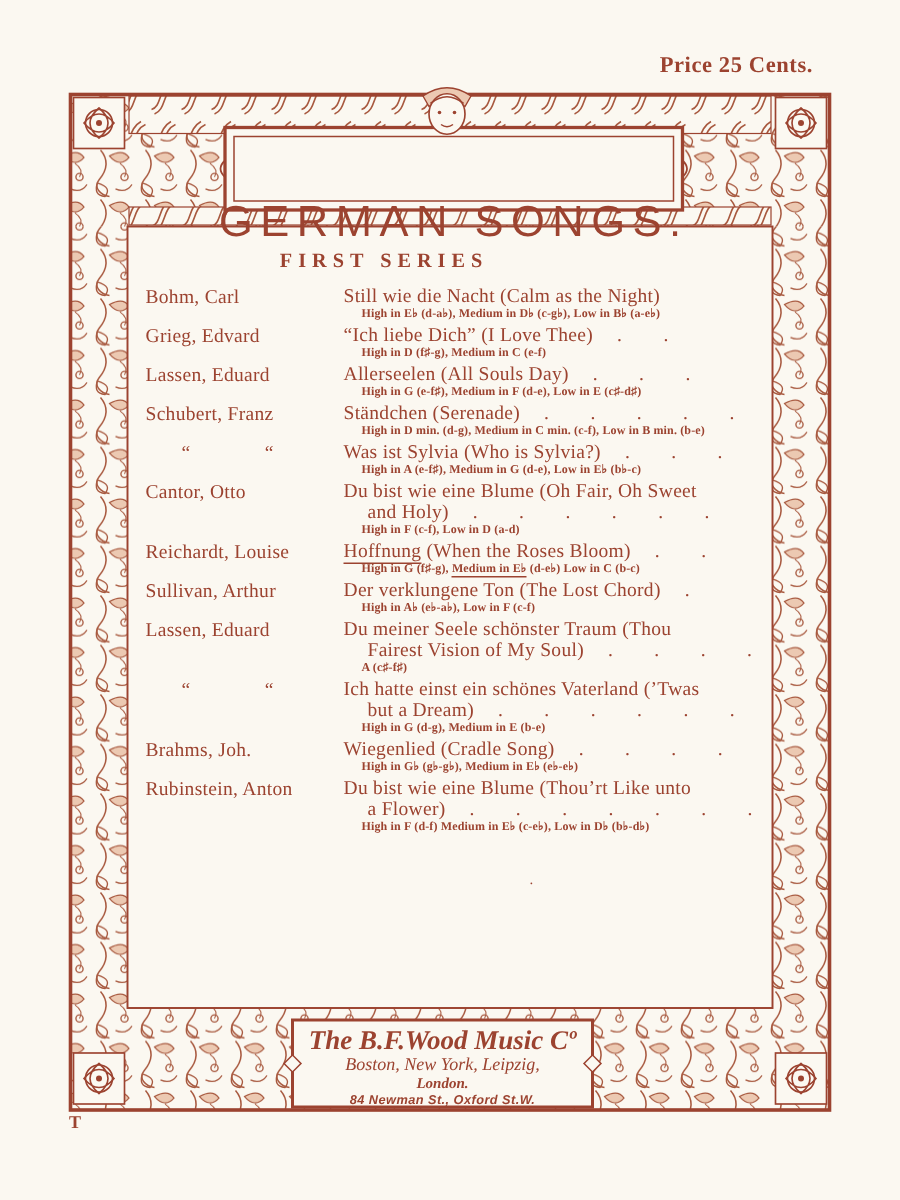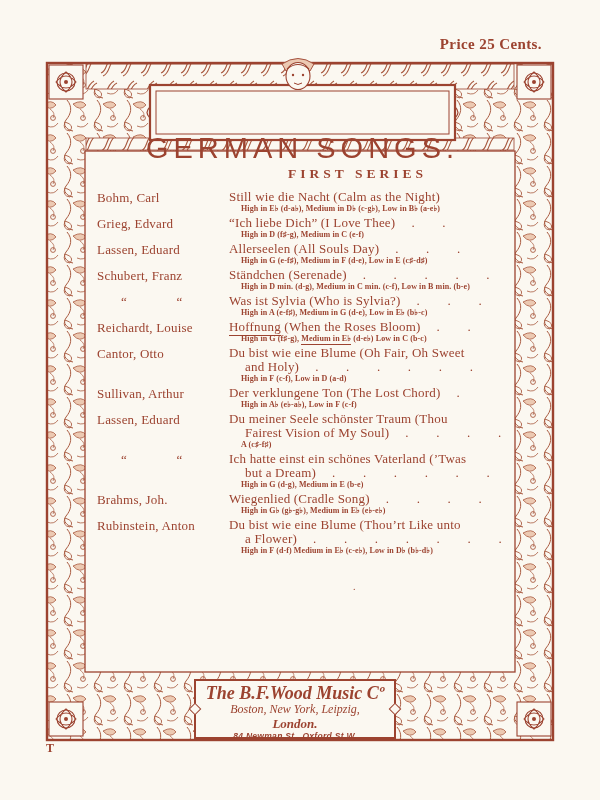--- a/index.html
+++ b/index.html
@@ -21,21 +21,21 @@
   .title-text {
     position:absolute; left:150px; top:85px; width:305px; height:55px;
     display:flex; align-items:center; justify-content:center;
     font-family:"Liberation Sans", sans-serif;
     font-size:29px; letter-spacing:5px; font-weight:400;
     color:var(--ink,#9c4330); white-space:nowrap;margin-top:36px;
   }
 
   .series {
     position:absolute; left:85px; top:166px; width:342px;
-    text-align:right; font-size:13.5px; font-weight:bold; letter-spacing:4px;
+    text-align:center; font-size:13.5px; font-weight:bold; letter-spacing:4px;
   }
 
   .list { position:absolute; left:97px; top:190px; width:414px; }
   .row { display:flex; margin-bottom:1px; }
   .composer { width:132px; font-size:13px; letter-spacing:.2px; white-space:pre; flex:none; }
   .ditto .composer { padding-left:24px; letter-spacing:10px; }
   .song { flex:1; min-width:0; }
   .t  { font-size:13px; line-height:14px; white-space:nowrap; letter-spacing:.2px; }
   .t2 { padding-left:16px; }
   .keys {
@@ -44,21 +44,21 @@
   }
   .dots { margin-left:16px; word-spacing:24px; }
   .u-mark { border-bottom:1.5px solid currentColor; padding-bottom:1px; }
 
   .publisher {
     position:absolute; left:197px; top:683px; width:196px; height:54px;
     text-align:center; line-height:1.12;
   }
   .pub-name   { font-size:18px; font-style:italic; font-weight:600; white-space:nowrap; }
   .pub-cities { font-size:12px;   font-style:italic; font-weight:400; white-space:nowrap; }
-  .pub-city2  { font-size:13px;   font-style:italic; font-weight:600; }
+  .pub-city2  { font-size:10px;   font-style:italic; font-weight:600; }
   .pub-address{
     font-size:8.5px; font-style:italic; font-weight:bold;
     font-family:"Liberation Sans", sans-serif; letter-spacing:.3px; margin-top:1px; white-space:nowrap;
   }
 
   .plate-mark { position:absolute; left:46px; top:741px; font-size:12px; font-weight:bold; }
   .stray-dot  { position:absolute; left:353px; top:581px; font-size:10px; }
 </style>
 </head>
 <body>
@@ -192,33 +192,33 @@
 
     <div class="row ditto">
       <div class="composer">“   “</div>
       <div class="song">
         <div class="t"><span>Was ist Sylvia (Who is Sylvia?)</span><span class="dots">. . .</span></div>
         <div class="keys">High in A (e-f♯), Medium in G (d-e), Low in E♭ (b♭-c)</div>
       </div>
     </div>
 
     <div class="row">
-      <div class="composer">Reichardt, Louise</div>
-      <div class="song">
-        <div class="t"><span class="u-mark">Hoffnung</span><span> (When the Roses Bloom)</span><span class="dots">. .</span></div>
-        <div class="keys"><span>High in G (f♯-g), </span><span class="u-mark">Medium in E♭</span><span> (d-e♭) Low in C (b-c)</span></div>
-      </div>
-    </div>
-
-    <div class="row">
       <div class="composer">Cantor, Otto</div>
       <div class="song">
         <div class="t"><span>Du bist wie eine Blume (Oh Fair, Oh Sweet</span></div>
         <div class="t t2"><span>and Holy)</span><span class="dots">. . . . . .</span></div>
         <div class="keys">High in F (c-f), Low in D (a-d)</div>
+      </div>
+    </div>
+
+    <div class="row">
+      <div class="composer">Reichardt, Louise</div>
+      <div class="song">
+        <div class="t"><span class="u-mark">Hoffnung</span><span> (When the Roses Bloom)</span><span class="dots">. .</span></div>
+        <div class="keys"><span>High in G (f♯-g), </span><span class="u-mark">Medium in E♭</span><span> (d-e♭) Low in C (b-c)</span></div>
       </div>
     </div>
 
     <div class="row">
       <div class="composer">Sullivan, Arthur</div>
       <div class="song">
         <div class="t"><span>Der verklungene Ton (The Lost Chord)</span><span class="dots">.</span></div>
         <div class="keys">High in A♭ (e♭-a♭), Low in F (c-f)</div>
       </div>
     </div>

